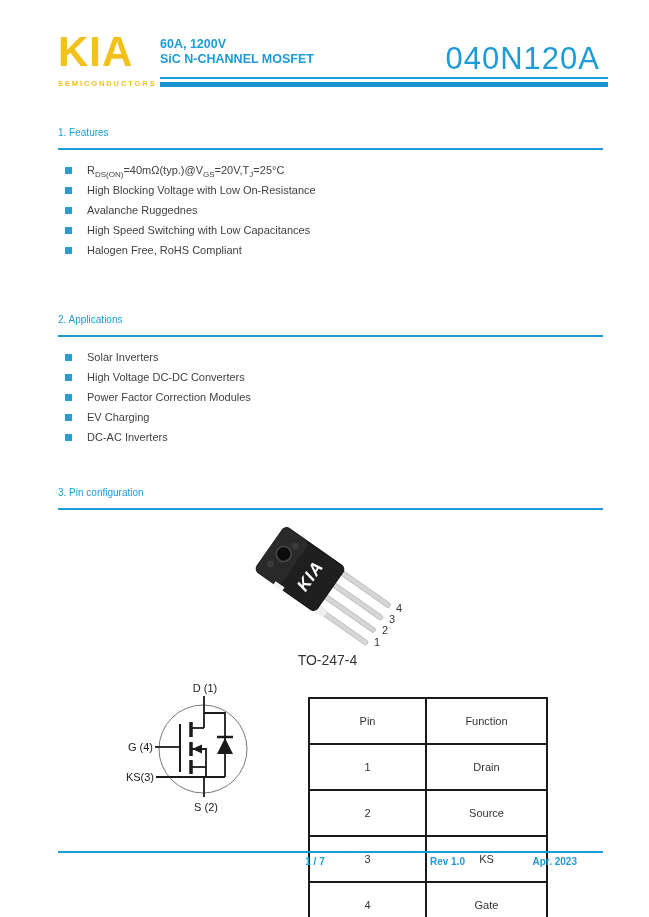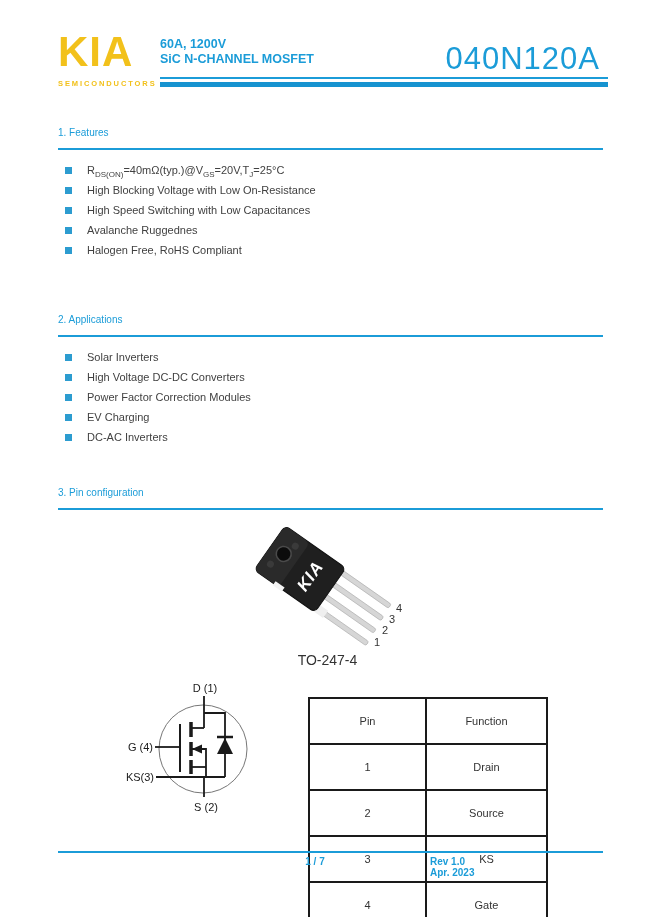--- a/index.html
+++ b/index.html
@@ -44,21 +44,21 @@
   .pin-table th, .pin-table td {
     border:2px solid #1a1a1a; font-size:11px; font-weight:400; color:#333333;
     text-align:center; vertical-align:middle; height:19px; padding:16px;
   }
   .pin-table .c1 { width:117px; }
   .pin-table .c2 { width:121px; }
 
   
   .footer-rule { left:58px; top:851px; width:545px; height:2px; background:#1B9CD8; }
   .page-number { left:265px; top:856px; width:100px; text-align:center; font-size:10px; font-weight:700; color:#1B9CD8; }
-  .revision { left:430px; top:856px; width:147px; display:flex; justify-content:center; font-size:10px; font-weight:700; color:#1B9CD8;flex-direction:column; }
+  .revision { left:430px; top:856px; width:147px; display:flex; justify-content:space-between; font-size:10px; font-weight:700; color:#1B9CD8; }
 </style>
 </head>
 <body>
 
 <div class="page">
 
   <div class="abs logo-text">KIA</div>
   <div class="abs logo-sub">SEMICONDUCTORS</div>
   <div class="abs rating-line">60A, 1200V</div>
   <div class="abs type-line">SiC N-CHANNEL MOSFET</div>
@@ -72,25 +72,25 @@
       <div class="bullet-row">
         <span class="bullet-sq"></span>
         <span class="bullet-tx"><span>R</span><sub>DS(ON)</sub><span>=40mΩ(typ.)@V</span><sub>GS</sub><span>=20V,T</span><sub>J</sub><span>=25°C</span></span>
       </div>
       <div class="bullet-row">
         <span class="bullet-sq"></span>
         <span class="bullet-tx"><span>High Blocking Voltage with Low On-Resistance</span></span>
       </div>
       <div class="bullet-row">
         <span class="bullet-sq"></span>
+        <span class="bullet-tx"><span>Avalanche Ruggednes</span></span>
+      </div>
+      <div class="bullet-row">
+        <span class="bullet-sq"></span>
         <span class="bullet-tx"><span>High Speed Switching with Low Capacitances</span></span>
-      </div>
-      <div class="bullet-row">
-        <span class="bullet-sq"></span>
-        <span class="bullet-tx"><span>Avalanche Ruggednes</span></span>
       </div>
       <div class="bullet-row">
         <span class="bullet-sq"></span>
         <span class="bullet-tx"><span>Halogen Free, RoHS Compliant</span></span>
       </div>
     </div>
 
   <div class="abs sec-title" style="top:314px">2. Applications</div>
   <div class="abs sec-rule" style="top:335px"></div>
   <div class="abs bullet-list" style="top:347px">

